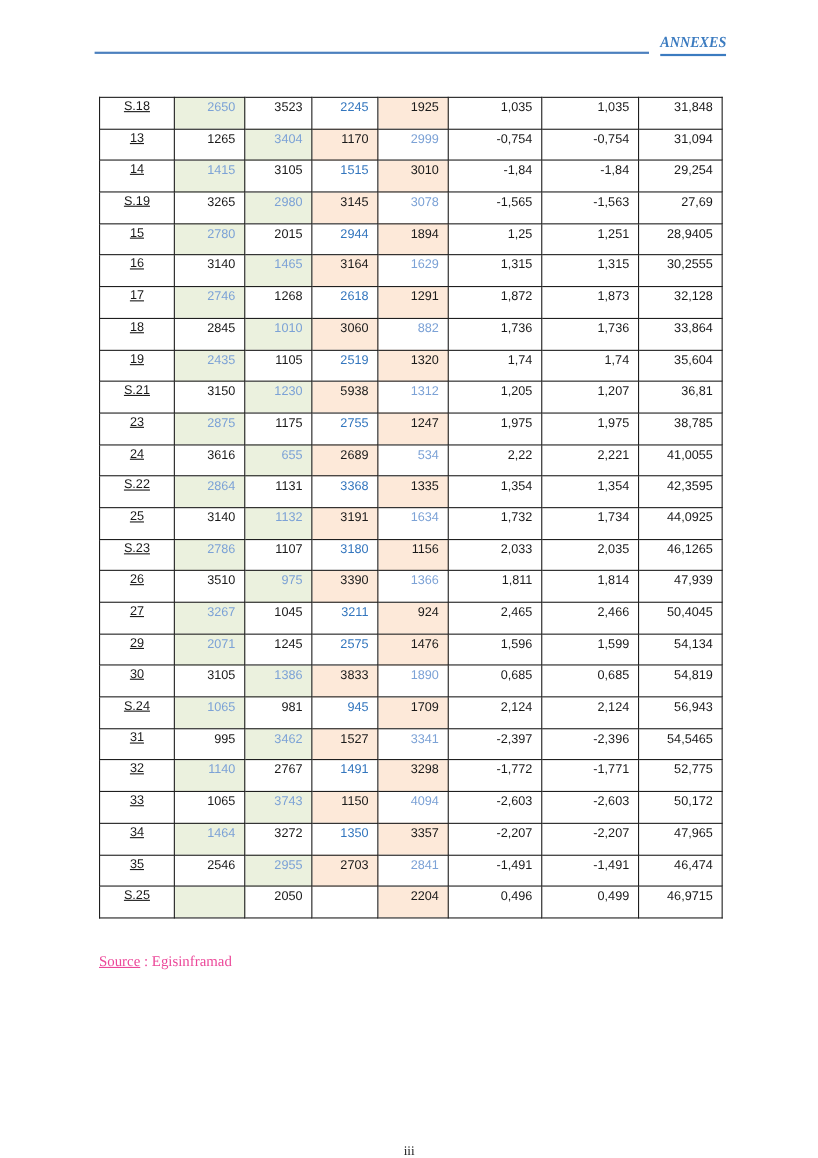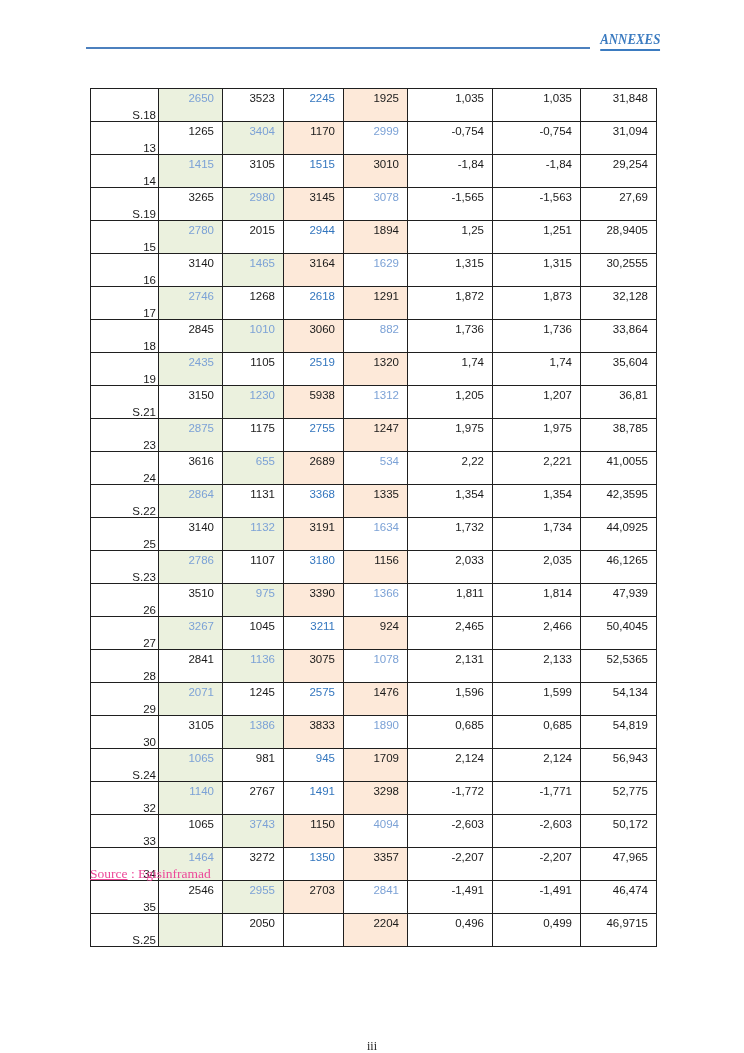--- a/index.html
+++ b/index.html
@@ -40,21 +40,21 @@
   }
   .data-table td {
     border: 1px solid #1f1f1f;
     height: 28.7px;
     vertical-align: top;
     padding: 3px 8px 0 2px;
     text-align: right;
     white-space: nowrap;
     color: var(--text-black, #1a1a1a);
   }
-  .data-table td.c-label { text-align: right; padding: 20px 2px 0 2px; }
+  .data-table td.c-label { text-align: center; padding: 2px 2px 0 2px; text-decoration: underline; }
   .bg-green  { background: var(--green-bg,  #ebf1de); }
   .bg-orange { background: var(--orange-bg, #fde9d9); }
   .t-light   { color: var(--blue-light,  #7ca2d6) !important; margin-left: 25px; }
   .t-strong  { color: var(--blue-strong, #3376be) !important; }
 
   
   .source-line {
     position: absolute; left: 90px; top: 866px;
     font-family: "Liberation Serif", serif;
     font-size: 13.5px; color: #ec4899;
@@ -255,30 +255,20 @@
           <td class="c-label">27</td>
           <td class="bg-green t-light">3267</td>
           <td>1045</td>
           <td class="t-strong">3211</td>
           <td class="bg-orange">924</td>
           <td>2,465</td>
           <td>2,466</td>
           <td>50,4045</td>
         </tr>
         <tr>
-          <td class="c-label">28</td>
-          <td>2841</td>
-          <td class="bg-green t-light">1136</td>
-          <td class="bg-orange">3075</td>
-          <td class="t-light">1078</td>
-          <td>2,131</td>
-          <td>2,133</td>
-          <td>52,5365</td>
-        </tr>
-        <tr>
           <td class="c-label">29</td>
           <td class="bg-green t-light">2071</td>
           <td>1245</td>
           <td class="t-strong">2575</td>
           <td class="bg-orange">1476</td>
           <td>1,596</td>
           <td>1,599</td>
           <td>54,134</td>
         </tr>
         <tr>
@@ -295,20 +285,30 @@
           <td class="c-label">S.24</td>
           <td class="bg-green t-light">1065</td>
           <td>981</td>
           <td class="t-strong">945</td>
           <td class="bg-orange">1709</td>
           <td>2,124</td>
           <td>2,124</td>
           <td>56,943</td>
         </tr>
         <tr>
+          <td class="c-label">31</td>
+          <td>995</td>
+          <td class="bg-green t-light">3462</td>
+          <td class="bg-orange">1527</td>
+          <td class="t-light">3341</td>
+          <td>-2,397</td>
+          <td>-2,396</td>
+          <td>54,5465</td>
+        </tr>
+        <tr>
           <td class="c-label">32</td>
           <td class="bg-green t-light">1140</td>
           <td>2767</td>
           <td class="t-strong">1491</td>
           <td class="bg-orange">3298</td>
           <td>-1,772</td>
           <td>-1,771</td>
           <td>52,775</td>
         </tr>
         <tr>

